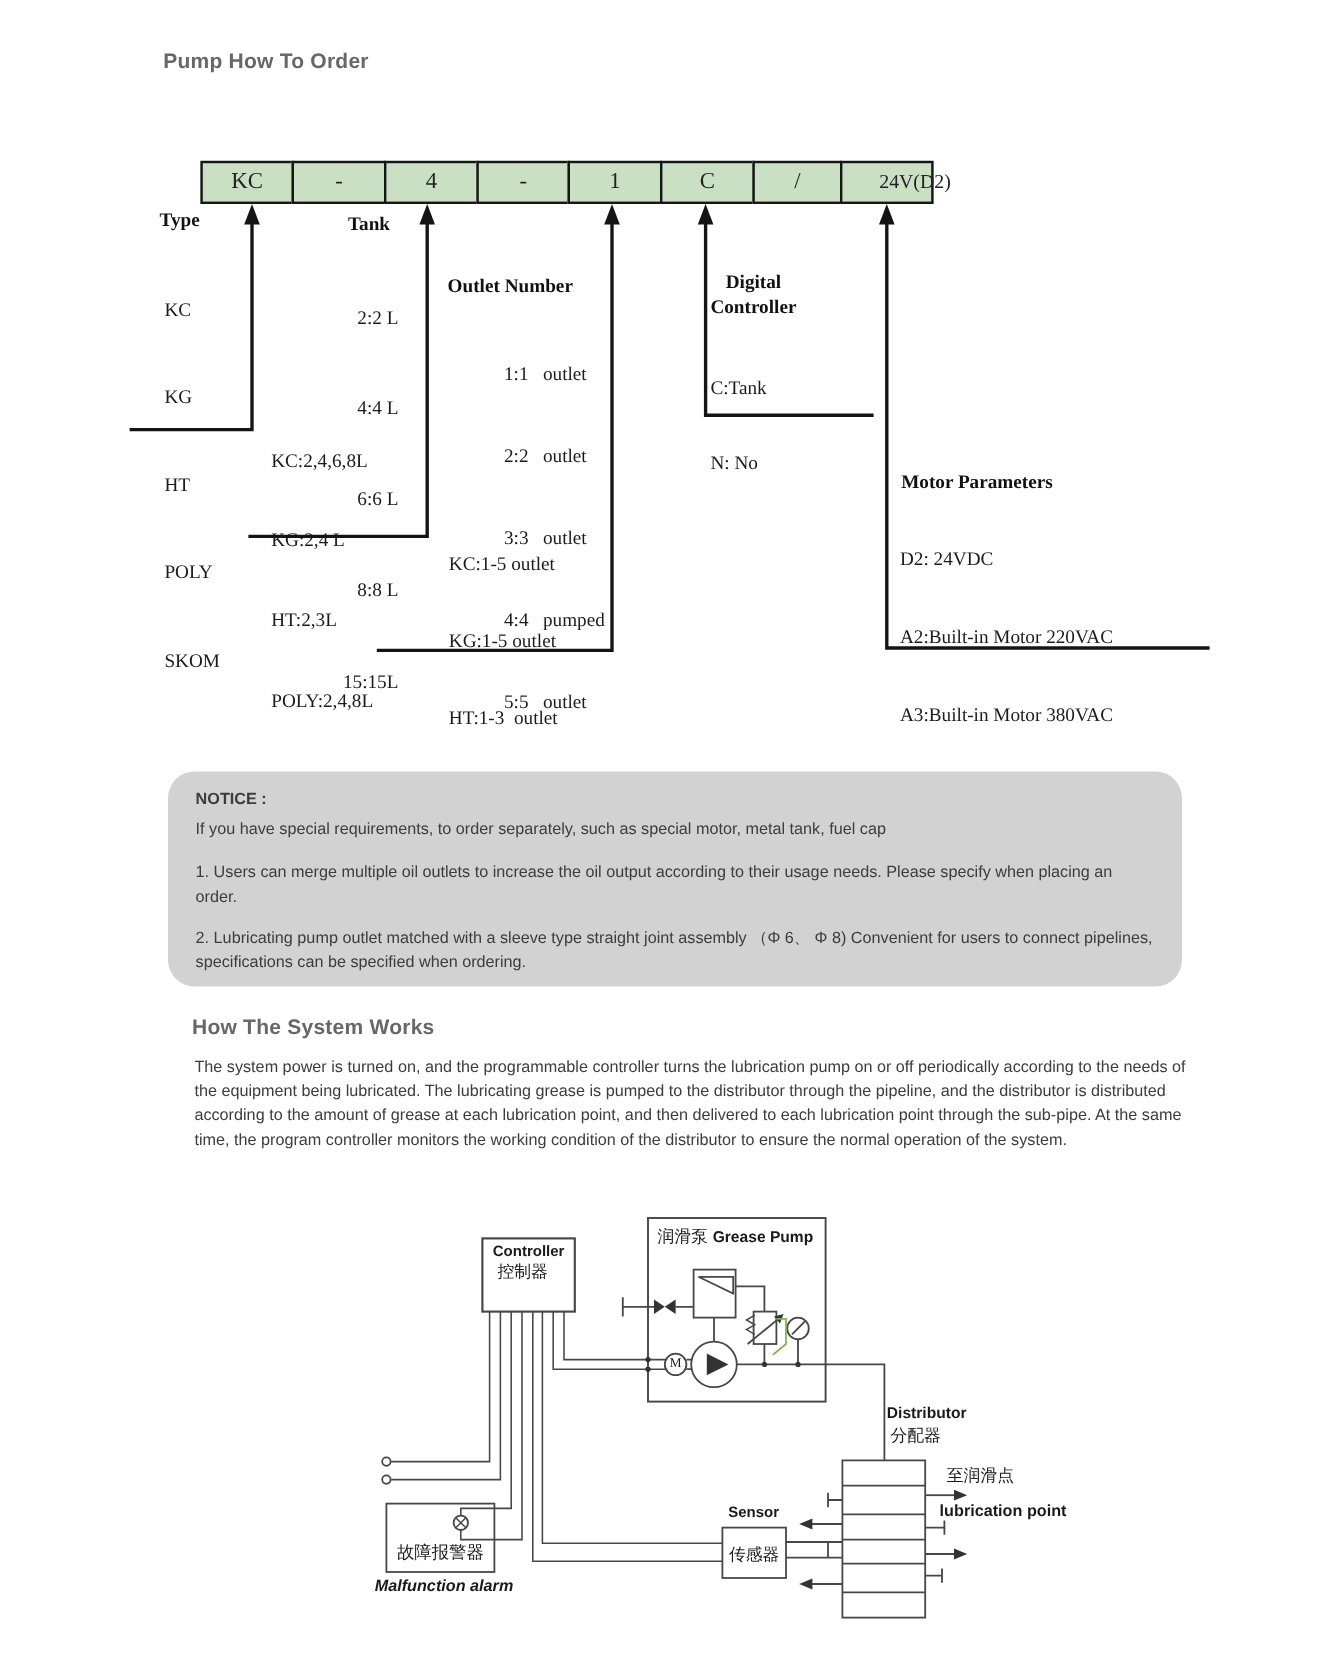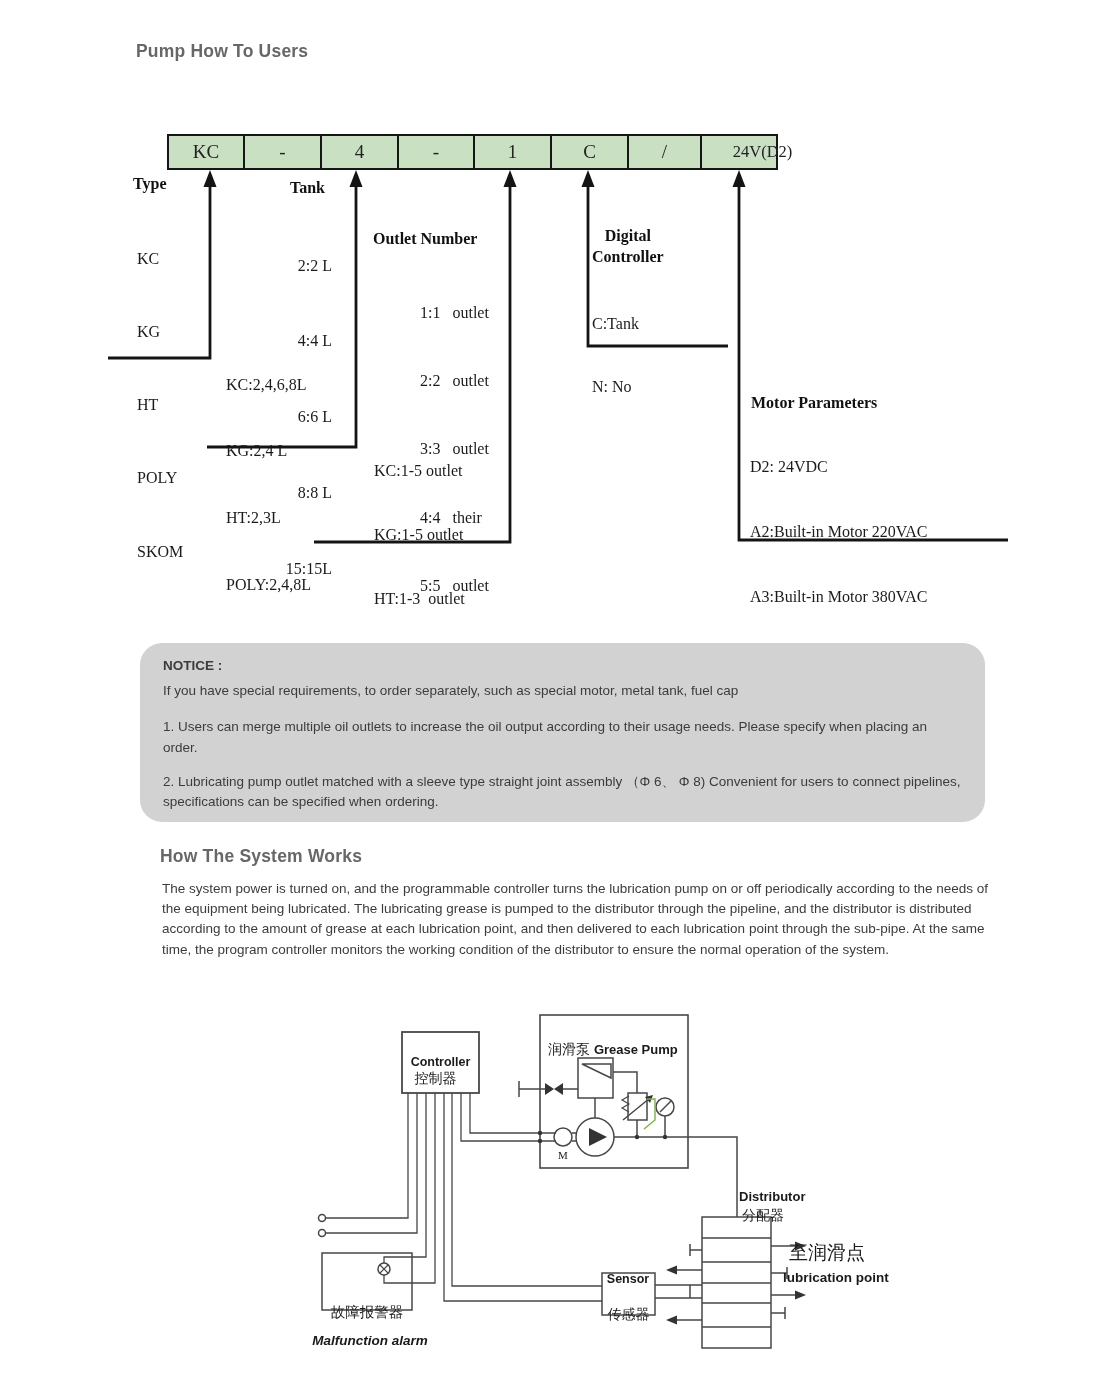--- a/index.html
+++ b/index.html
@@ -20,28 +20,28 @@
   .seclabel{font-weight:bold;font-size:16px;color:#111;text-align:center;}
   .list{line-height:24.4px;font-size:16px;white-space:pre;}
   svg{position:absolute;left:0;top:0;pointer-events:none;}
   
   .notice{
     position:absolute;left:140px;top:643px;width:845px;height:179px;
     background:#d2d2d2;border-radius:22px;
   }
   .ntext{position:absolute;color:#3c3c3c;font-size:13.5px;line-height:21px;}
   .body-par{color:#3c3c3c;font-size:13.5px;line-height:20.2px;}
-  .dlabel{color:#1a1a1a;margin-top:19px;}
+  .dlabel{color:#1a1a1a;}
   .bold{font-weight:bold;}
   .ctr{text-align:center;}
 </style>
 </head>
 <body>
 
-<div class="abs pagehead" style="left:136px;top:41px;">Pump How To Users</div>
+<div class="abs pagehead" style="left:136px;top:41px;">Pump How To Order</div>
 
 <div class="cell" style="left:167px;width:78px;">KC</div>
 <div class="cell" style="left:243px;width:79px;">-</div>
 <div class="cell" style="left:320px;width:79px;">4</div>
 <div class="cell" style="left:397px;width:78px;">-</div>
 <div class="cell" style="left:473px;width:79px;">1</div>
 <div class="cell" style="left:550px;width:79px;">C</div>
 <div class="cell" style="left:627px;width:75px;">/</div>
 <div class="cell" style="left:700px;width:78px;font-size:16.5px;padding-left:47px;">24V(D2)</div>
 
@@ -68,21 +68,21 @@
   <div>HT:2,3L</div>
   <div>POLY:2,4,8L</div>
   <div>SKOM:8L,15L</div>
 </div>
 
 <div class="abs ser seclabel" style="left:373px;top:230px;">Outlet Number</div>
 <div class="abs ser list" style="left:388px;top:256px;line-height:22.8px;margin-left:32px;">
   <div>1:1   outlet</div>
   <div>2:2   outlet</div>
   <div>3:3   outlet</div>
-  <div>4:4   their</div>
+  <div>4:4   pumped</div>
   <div>5:5   outlet</div>
   <div>6:6   outlet</div>
 </div>
 <div class="abs ser list" style="left:374px;top:417px;line-height:21.4px;">
   <div>KC:1-5 outlet</div>
   <div>KG:1-5 outlet</div>
   <div>HT:1-3  outlet</div>
   <div>POLY:1-6outlet</div>
   <div>SKOM:1-8outlet</div>
 </div>
@@ -216,20 +216,20 @@
 
 <div class="abs dlabel" style="left:548px;top:1022px;font-size:14px;">
   <span>润滑泵</span>
   <span class="bold" style="font-size:13px;">Grease Pump</span>
 </div>
 <div class="abs dlabel ctr" style="left:554px;top:1130px;width:18px;font-size:11px;font-family:'Liberation Serif',serif;">M</div>
 
 <div class="abs dlabel bold" style="left:739px;top:1170px;font-size:13px;">Distributor</div>
 <div class="abs dlabel" style="left:742px;top:1188px;font-size:14px;">分配器</div>
 
-<div class="abs dlabel" style="left:789px;top:1221px;font-size:19px;">至润滑点</div>
+<div class="abs dlabel" style="left:789px;top:1221px;font-size:14px;">至润滑点</div>
 <div class="abs dlabel bold" style="left:783px;top:1251px;font-size:13.5px;">lubrication point</div>
 
 <div class="abs dlabel bold ctr" style="left:600px;top:1253px;width:56px;font-size:12.5px;">Sensor</div>
 <div class="abs dlabel ctr" style="left:602px;top:1287px;width:53px;font-size:14px;">传感器</div>
 
 <div class="abs dlabel ctr" style="left:322px;top:1284px;width:90px;font-size:14.5px;">故障报警器</div>
 <div class="abs dlabel bold ctr" style="left:302px;top:1314px;width:136px;font-size:13.5px;font-style:italic;">Malfunction alarm</div>
 
 </body></html>

